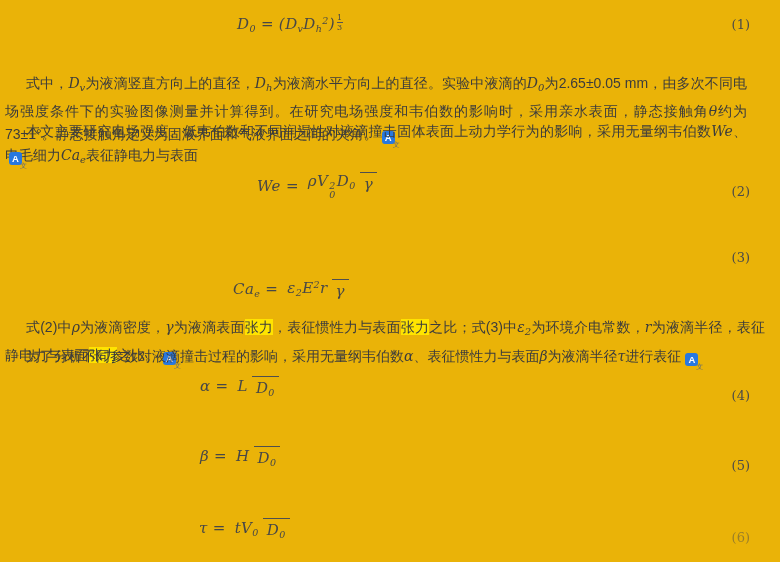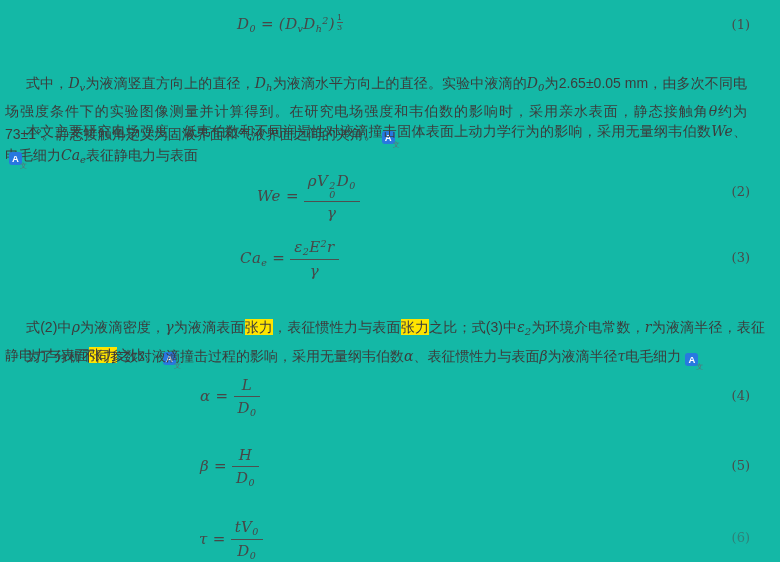--- a/index.html
+++ b/index.html
@@ -1,21 +1,21 @@
 <!DOCTYPE html>
 <html><head>
 <meta charset="utf-8">
 <style>
   html,body{margin:0;padding:0;}
   body{
     width:780px;height:562px;position:relative;overflow:hidden;
     background:#ffffff;
     font-family:"Liberation Sans",sans-serif;
   }
-  .stage{position:absolute;inset:0;background:#14b8a6;}
+  .stage{position:absolute;inset:0;background:#eab308;}
 
   
   .para{
     position:absolute;left:5px;width:742px;
     font-size:14px;line-height:23.5px;color:#3c3c3c;
     text-align:justify;
   }
   .indent{text-indent:21px;}
   .p1{top:58px;}
   .p2{top:106px;}
@@ -49,30 +49,30 @@
   .r5{top:446px;}
   .r6{top:518px;}
 
   .eq{
     position:absolute;top:0;
     font-family:"DejaVu Serif",serif;font-style:italic;
     color:#474747;font-size:15px;letter-spacing:.4px;white-space:nowrap;
   }
   .b1{left:237px;}
   .b2{left:233px;margin-left:24px;}
-  .b3{left:240px;}
+  .b3{left:233px;margin-top:41px;}
   .b4{left:200px;}
   .b5{left:200px;}
   .b6{left:199px;}
 
   .eq .rel{margin:0 5px;font-style:normal;}
   .eq sub{font-size:9.5px;font-style:italic;vertical-align:-3px;}
   .eq sup{font-size:9.5px;font-style:italic;vertical-align:5px;}
 
-  .frac{display:inline-flex;flex-direction:column;align-items:center;vertical-align:middle;justify-content:flex-end;}
+  .frac{display:inline-flex;align-items:center;vertical-align:middle;justify-content:flex-end;}
   .frac .num{padding:0 4px 2px;}
   .frac .den{border-top:1px solid #4f4f4f;padding:2px 4px 0;align-self:stretch;text-align:center;}
 
   .supsub{
     display:inline-flex;flex-direction:column;align-items:flex-start;
     font-size:9.5px;line-height:8.5px;vertical-align:-3px;margin:0 1px;
   }
   .expfrac{
     display:inline-flex;flex-direction:column;align-items:center;
     font-size:8px;line-height:7.5px;font-style:normal;
@@ -122,21 +122,21 @@
     <div class="eq b3"><span>Ca</span><sub>e</sub><span class="rel">=</span><span class="frac">
           <span class="num"><span>ε</span><sub>2</sub><span>E</span><sup>2</sup><span>r</span></span>
           <span class="den"><span>γ</span></span>
         </span>
     </div>
     <span class="eqnum">(3)</span>
   </div>
 
   <p class="para indent p3"><span class="seg-n">式(2)中</span><span class="seg-i">ρ</span><span class="seg-n">为液滴密度，</span><span class="seg-i">γ</span><span class="seg-n">为液滴表面</span><span class="seg-hl">张力</span><span class="seg-n">，表征惯性力与表面</span><span class="seg-hl">张力</span><span class="seg-n">之比；式(3)中</span><span class="seg-i">ε</span><span class="seg-isub">2</span><span class="seg-n">为环境介电常数，</span><span class="seg-i">r</span><span class="seg-n">为液滴半径，表征静电力与表面</span><span class="seg-hl">张力</span><span class="seg-n">之比。</span><span class="tr-icon">A<span class="mark">文</span></span></p>
 
-  <p class="para indent p4"><span class="seg-n">为了分析不同参数对液滴撞击过程的影响，采用无量纲韦伯数</span><span class="seg-i">α</span><span class="seg-n">、表征惯性力与表面</span><span class="seg-i">β</span><span class="seg-n">为液滴半径</span><span class="seg-i">τ</span><span class="seg-n">电毛细力</span><span class="tr-icon">A<span class="mark">文</span></span></p>
+  <p class="para indent p4"><span class="seg-n">为了分析不同参数对液滴撞击过程的影响，采用无量纲韦伯数</span><span class="seg-i">α</span><span class="seg-n">、表征惯性力与表面</span><span class="seg-i">β</span><span class="seg-n">为液滴半径</span><span class="seg-i">τ</span><span class="seg-n">进行表征</span><span class="tr-icon">A<span class="mark">文</span></span></p>
 
   <div class="eqrow r4">
     <div class="eq b4"><span>α</span><span class="rel">=</span><span class="frac">
           <span class="num"><span>L</span></span>
           <span class="den"><span>D</span><sub>0</sub></span>
         </span>
     </div>
     <span class="eqnum">(4)</span>
   </div>
 

